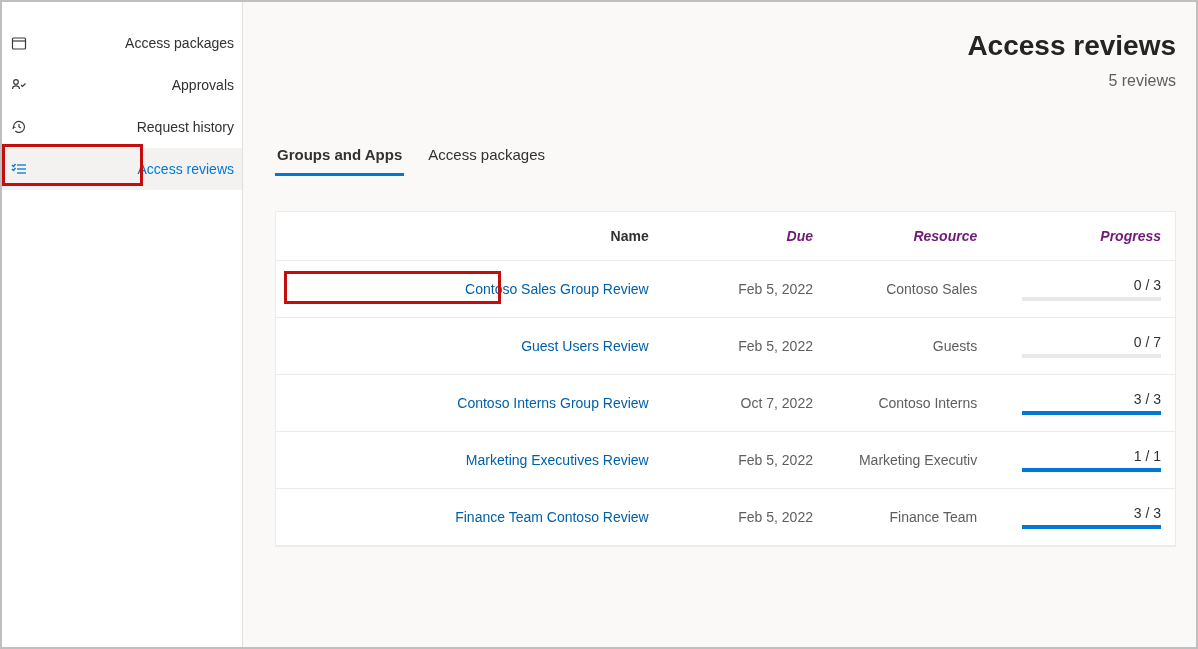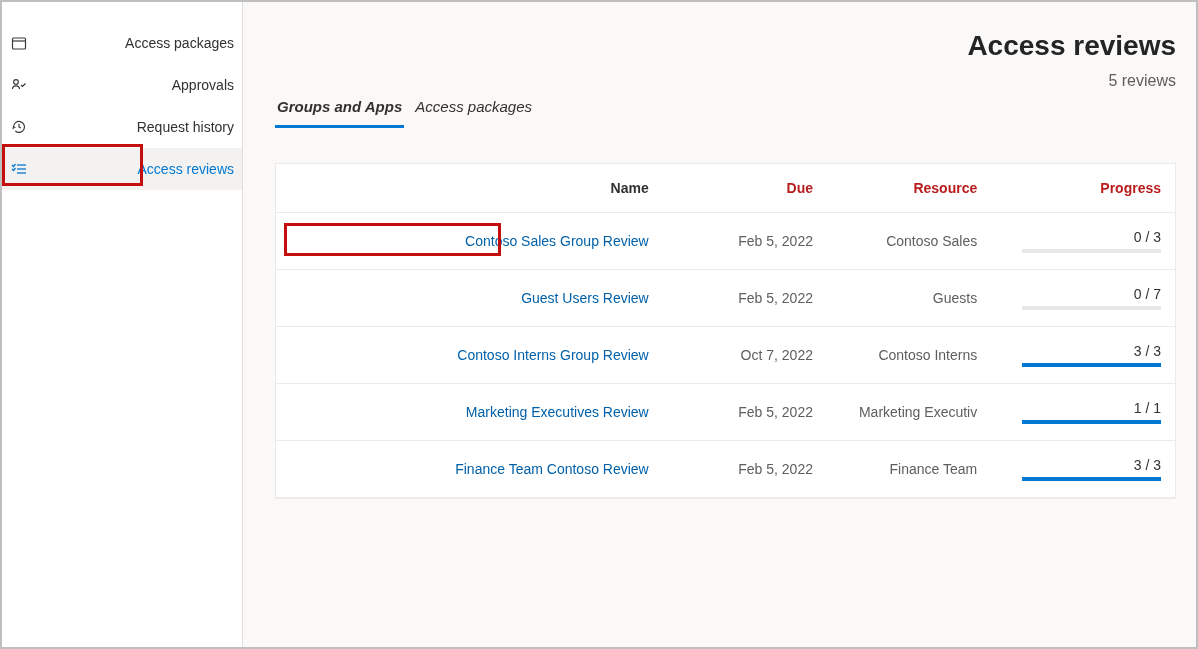--- a/index.html
+++ b/index.html
@@ -67,23 +67,23 @@
       font-weight: 600;
       color: #242424;
     }
     .page-subtitle {
       margin-top: 10px;
       font-size: 16px;
       color: #605e5c;
     }
     .tabs {
       display: flex;
+      margin-top: 48px;
       border-bottom: 1px solid transparent;
-      gap: 9px;
-      font-style: italic;
+      gap: 22px;
     }
     .tab {
       font-size: 15px;
       padding: 8px 2px 10px 2px;
       color: #323130;
       cursor: pointer;
       border-bottom: 3px solid transparent;
     }
     .tab.active {
       font-weight: 600;
@@ -106,21 +106,21 @@
       color: #323130;
     }
     .thead .cell, .trow .cell {
       padding: 16px 14px;
       font-size: 14px;
     }
     .col-name { width: 395px; }
     .col-due { width: 150px; color: #605e5c; }
     .col-res { width: 150px; color: #605e5c; white-space: nowrap; overflow: hidden; }
     .col-prog { width: 170px; }
-    .thead .col-due, .thead .col-res, .thead .col-prog { color: #b91c1c; }
+    .thead .col-due, .thead .col-res, .thead .col-prog { color: #701a75; font-style: italic; }
     .trow .col-name { position: relative; }
     .name-link {
       color: #0060a9;
       cursor: pointer;
     }
     .hl-row {
       left: 8px; top: 6px; width: 217px; height: 33px;
     }
     .prog-text {
       font-size: 14px;

